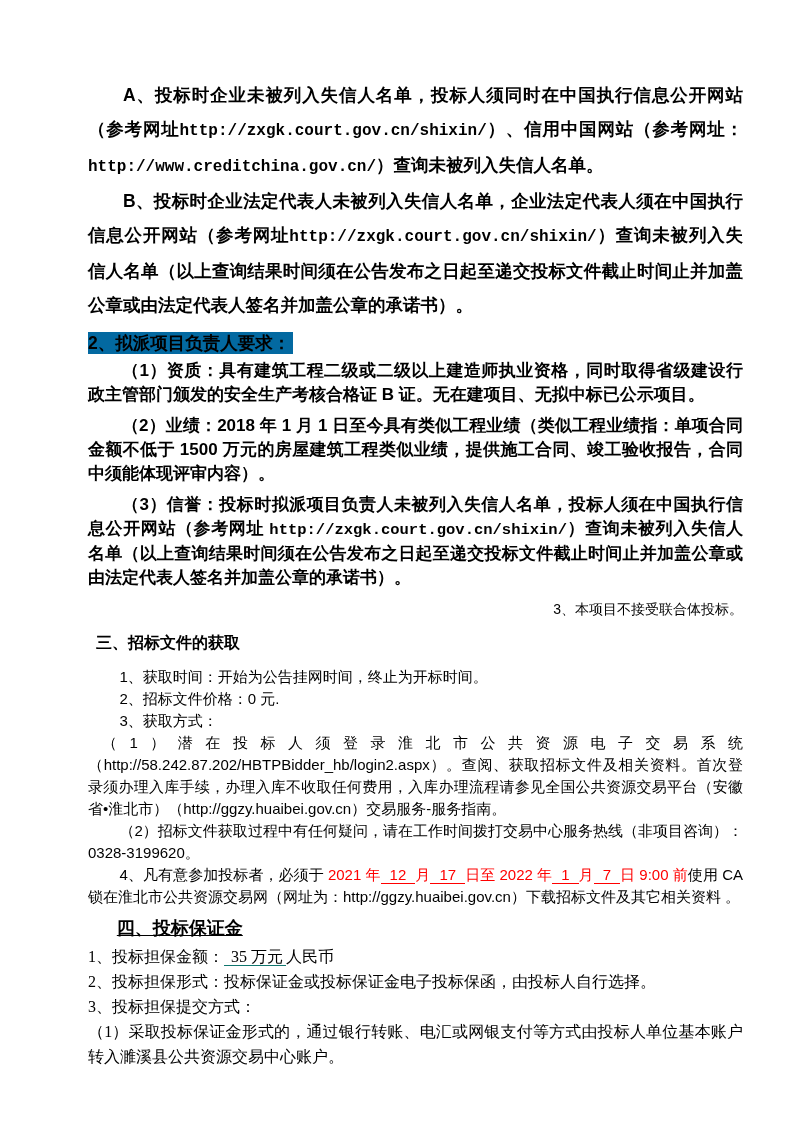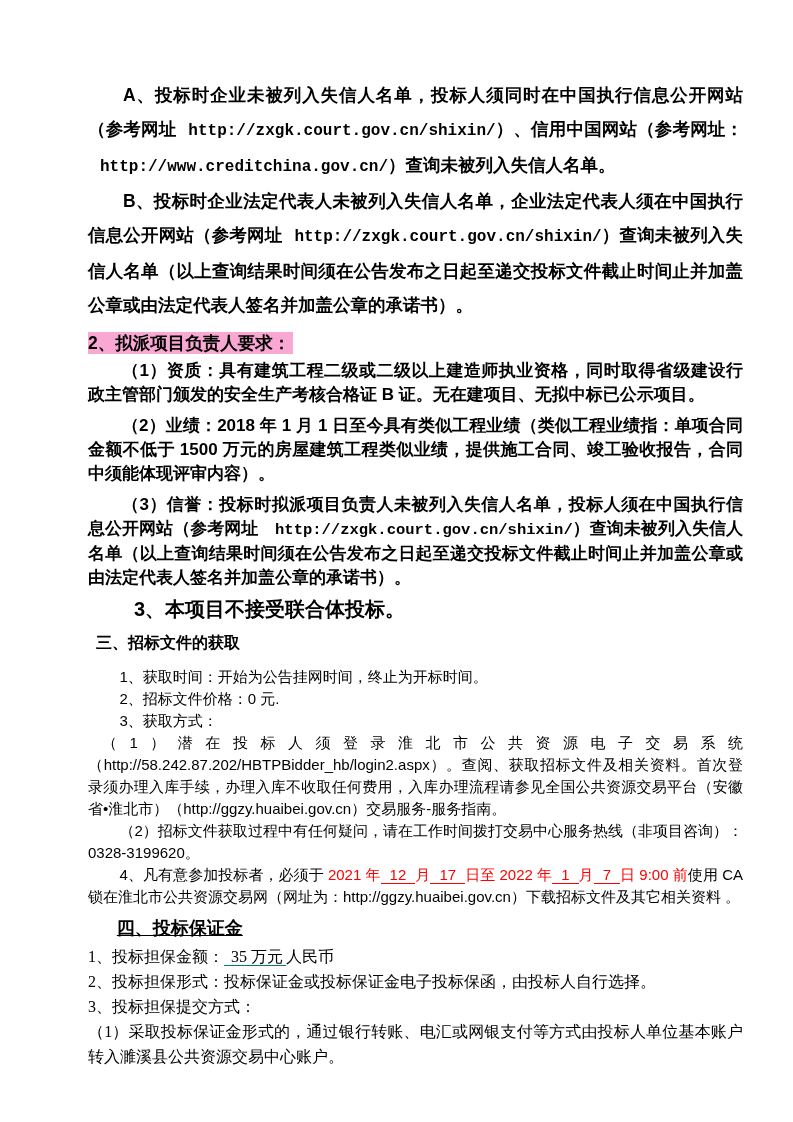--- a/index.html
+++ b/index.html
@@ -13,33 +13,33 @@
   .page {
     box-sizing: border-box;
     width: 793px; height: 1122px;
     padding: 78px 50px 0 88px;
   }
   p { margin: 0; }
 
   
   .s1 p { font-size: 17.5px; font-weight: bold; line-height: 34px; text-align: justify; }
   .indent2 { text-indent: 2em; }
-  .mono { font-family: "Liberation Mono", "DejaVu Sans Mono", monospace; font-size: 16px; margin-left: 12px; }
+  .mono { font-family: "Liberation Mono", "DejaVu Sans Mono", monospace; font-size: 16px; }
 
   .hl-line { margin-top: 6px; line-height: 30px; }
   .hl {
-    background: #f9a8d4;
+    background: #0369a1;
     font-size: 17.5px; font-weight: bold;
     padding: 1px 3px 1px 0;
   }
 
   
   .s2 p { font-size: 17px; font-weight: bold; line-height: 24px; text-align: justify; text-indent: 2em; margin-bottom: 7px; }
   .s2 .mono { font-size: 15.5px; }
-  .s2i p { font-size: 20px; font-weight: bold; line-height: 24px; text-indent: 2.3em; margin-bottom: 10px; }
+  .s2i p { font-size: 14px; font-weight: normal; line-height: 24px; text-indent: 2.3em; margin-bottom: 10px; text-align: right; }
 
   
   .h-big { font-size: 16px; font-weight: bold; margin: 12px 8px 12px; }
   .h-four { font-size: 18px; font-weight: bold; text-indent: 1.6em; margin: 8px 0 4px; text-decoration: underline; }
 
   
   .s3 p { font-size: 15px; line-height: 22px; text-align: justify; }
   .s3 .li { text-indent: 2.1em; }
   .spread-line { font-size: 15px; line-height: 22px; text-align: justify; text-align-last: justify; padding-left: 14px; }
   .red { color: #ff0000; margin-top: 12px; }

